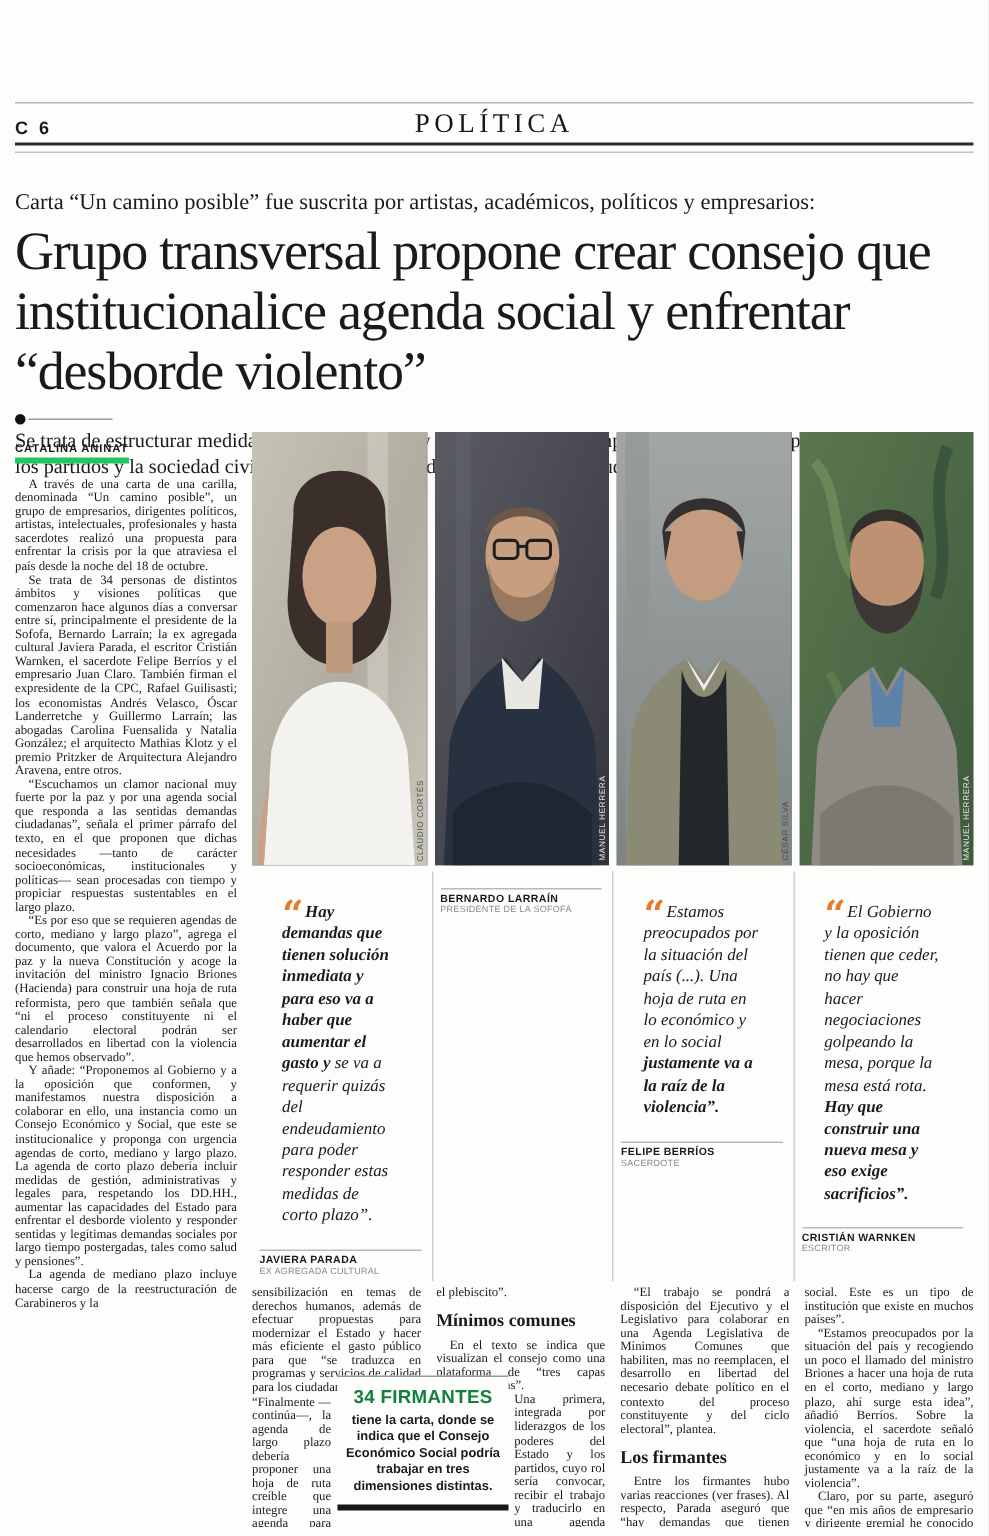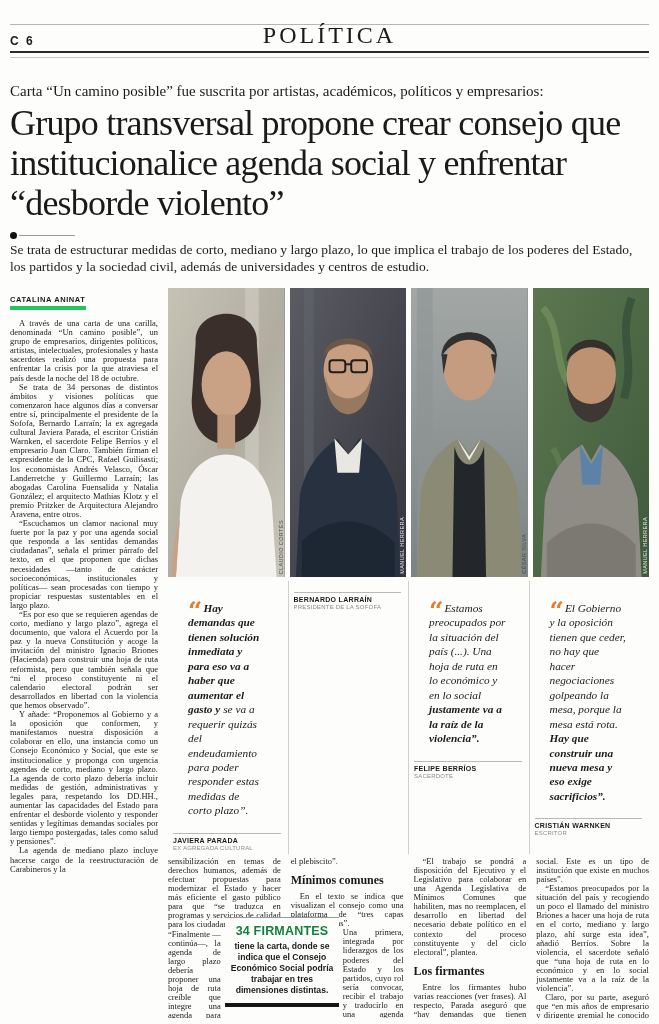--- a/index.html
+++ b/index.html
@@ -1,25 +1,25 @@
 <!DOCTYPE html>
 <html lang="es"><head>
 <meta charset="utf-8">
 <style>
   html,body{margin:0;padding:0;background:#e9e9e9;}
   .page{width:659px;height:1024px;background:#fdfdfb;margin:0 auto;position:relative;overflow:hidden;
         font-family:"Liberation Serif",serif;color:#1a1a1a;}
 
   
-  .masthead{margin:0 10px;padding-top:24px;}
+  .masthead{margin:0 10px;padding-top:68px;}
   .rule-thin{border-top:1px solid #b5b5b5;}
   .mast-row{position:relative;height:26px;display:flex;align-items:flex-end;justify-content:center;}
   .page-num{position:absolute;left:0;bottom:3px;font-family:"Liberation Sans",sans-serif;
             font-weight:bold;font-size:12px;letter-spacing:2px;}
-  .section-title{font-size:24px;letter-spacing:3px;padding-bottom:2px;}
+  .section-title{font-size:18px;letter-spacing:3px;padding-bottom:2px;}
   .rule-thick{border-top:2.5px solid #2b2b2b;}
   .rule-sub{border-top:1px solid #c4c4c4;margin-top:4px;}
 
   
   .kicker{margin:24px 10px 4px;font-size:15px;line-height:1.2;}
   .headline{margin:0 10px;font-size:36px;line-height:1.11;letter-spacing:-0.8px;font-weight:500;}
   .deck-marker{display:flex;align-items:center;margin:8px 10px 2px;}
   .deck-dot{width:7px;height:7px;border-radius:50%;background:#111;}
   .deck-line{width:56px;border-top:1px solid #9a9a9a;margin-left:2px;}
   .deck{margin:2px 10px 16px;font-size:13.5px;line-height:1.3;}

